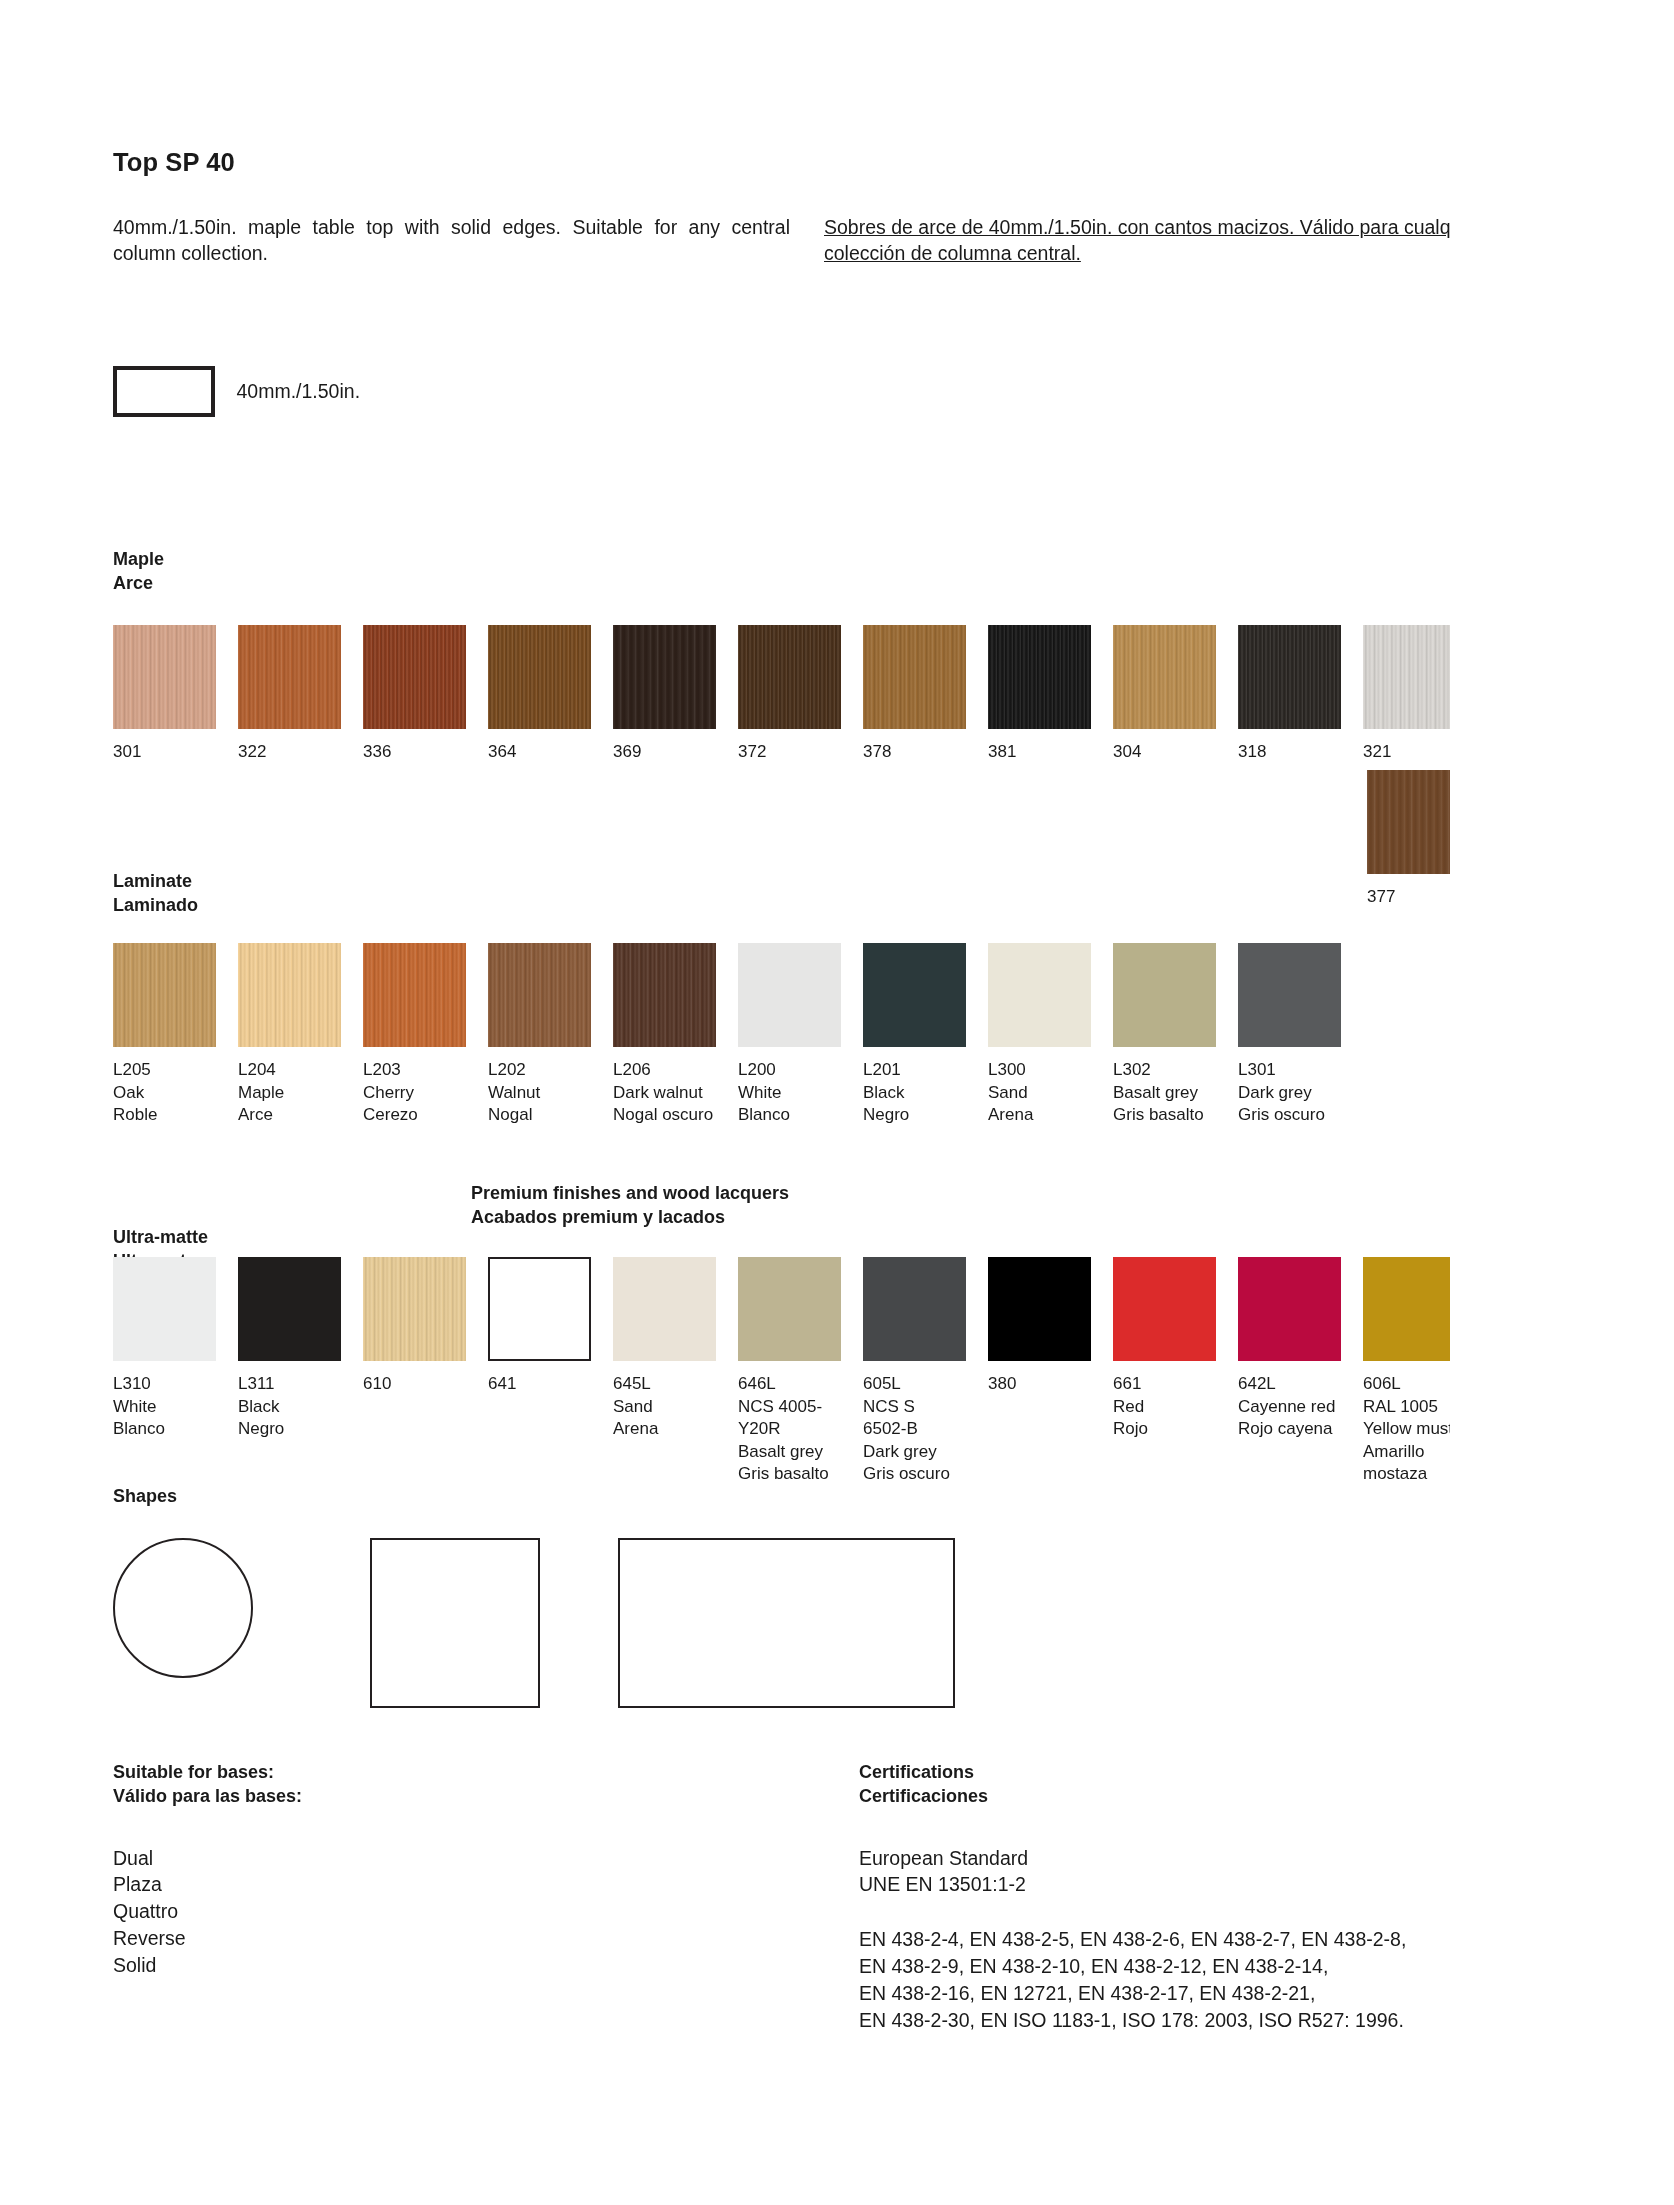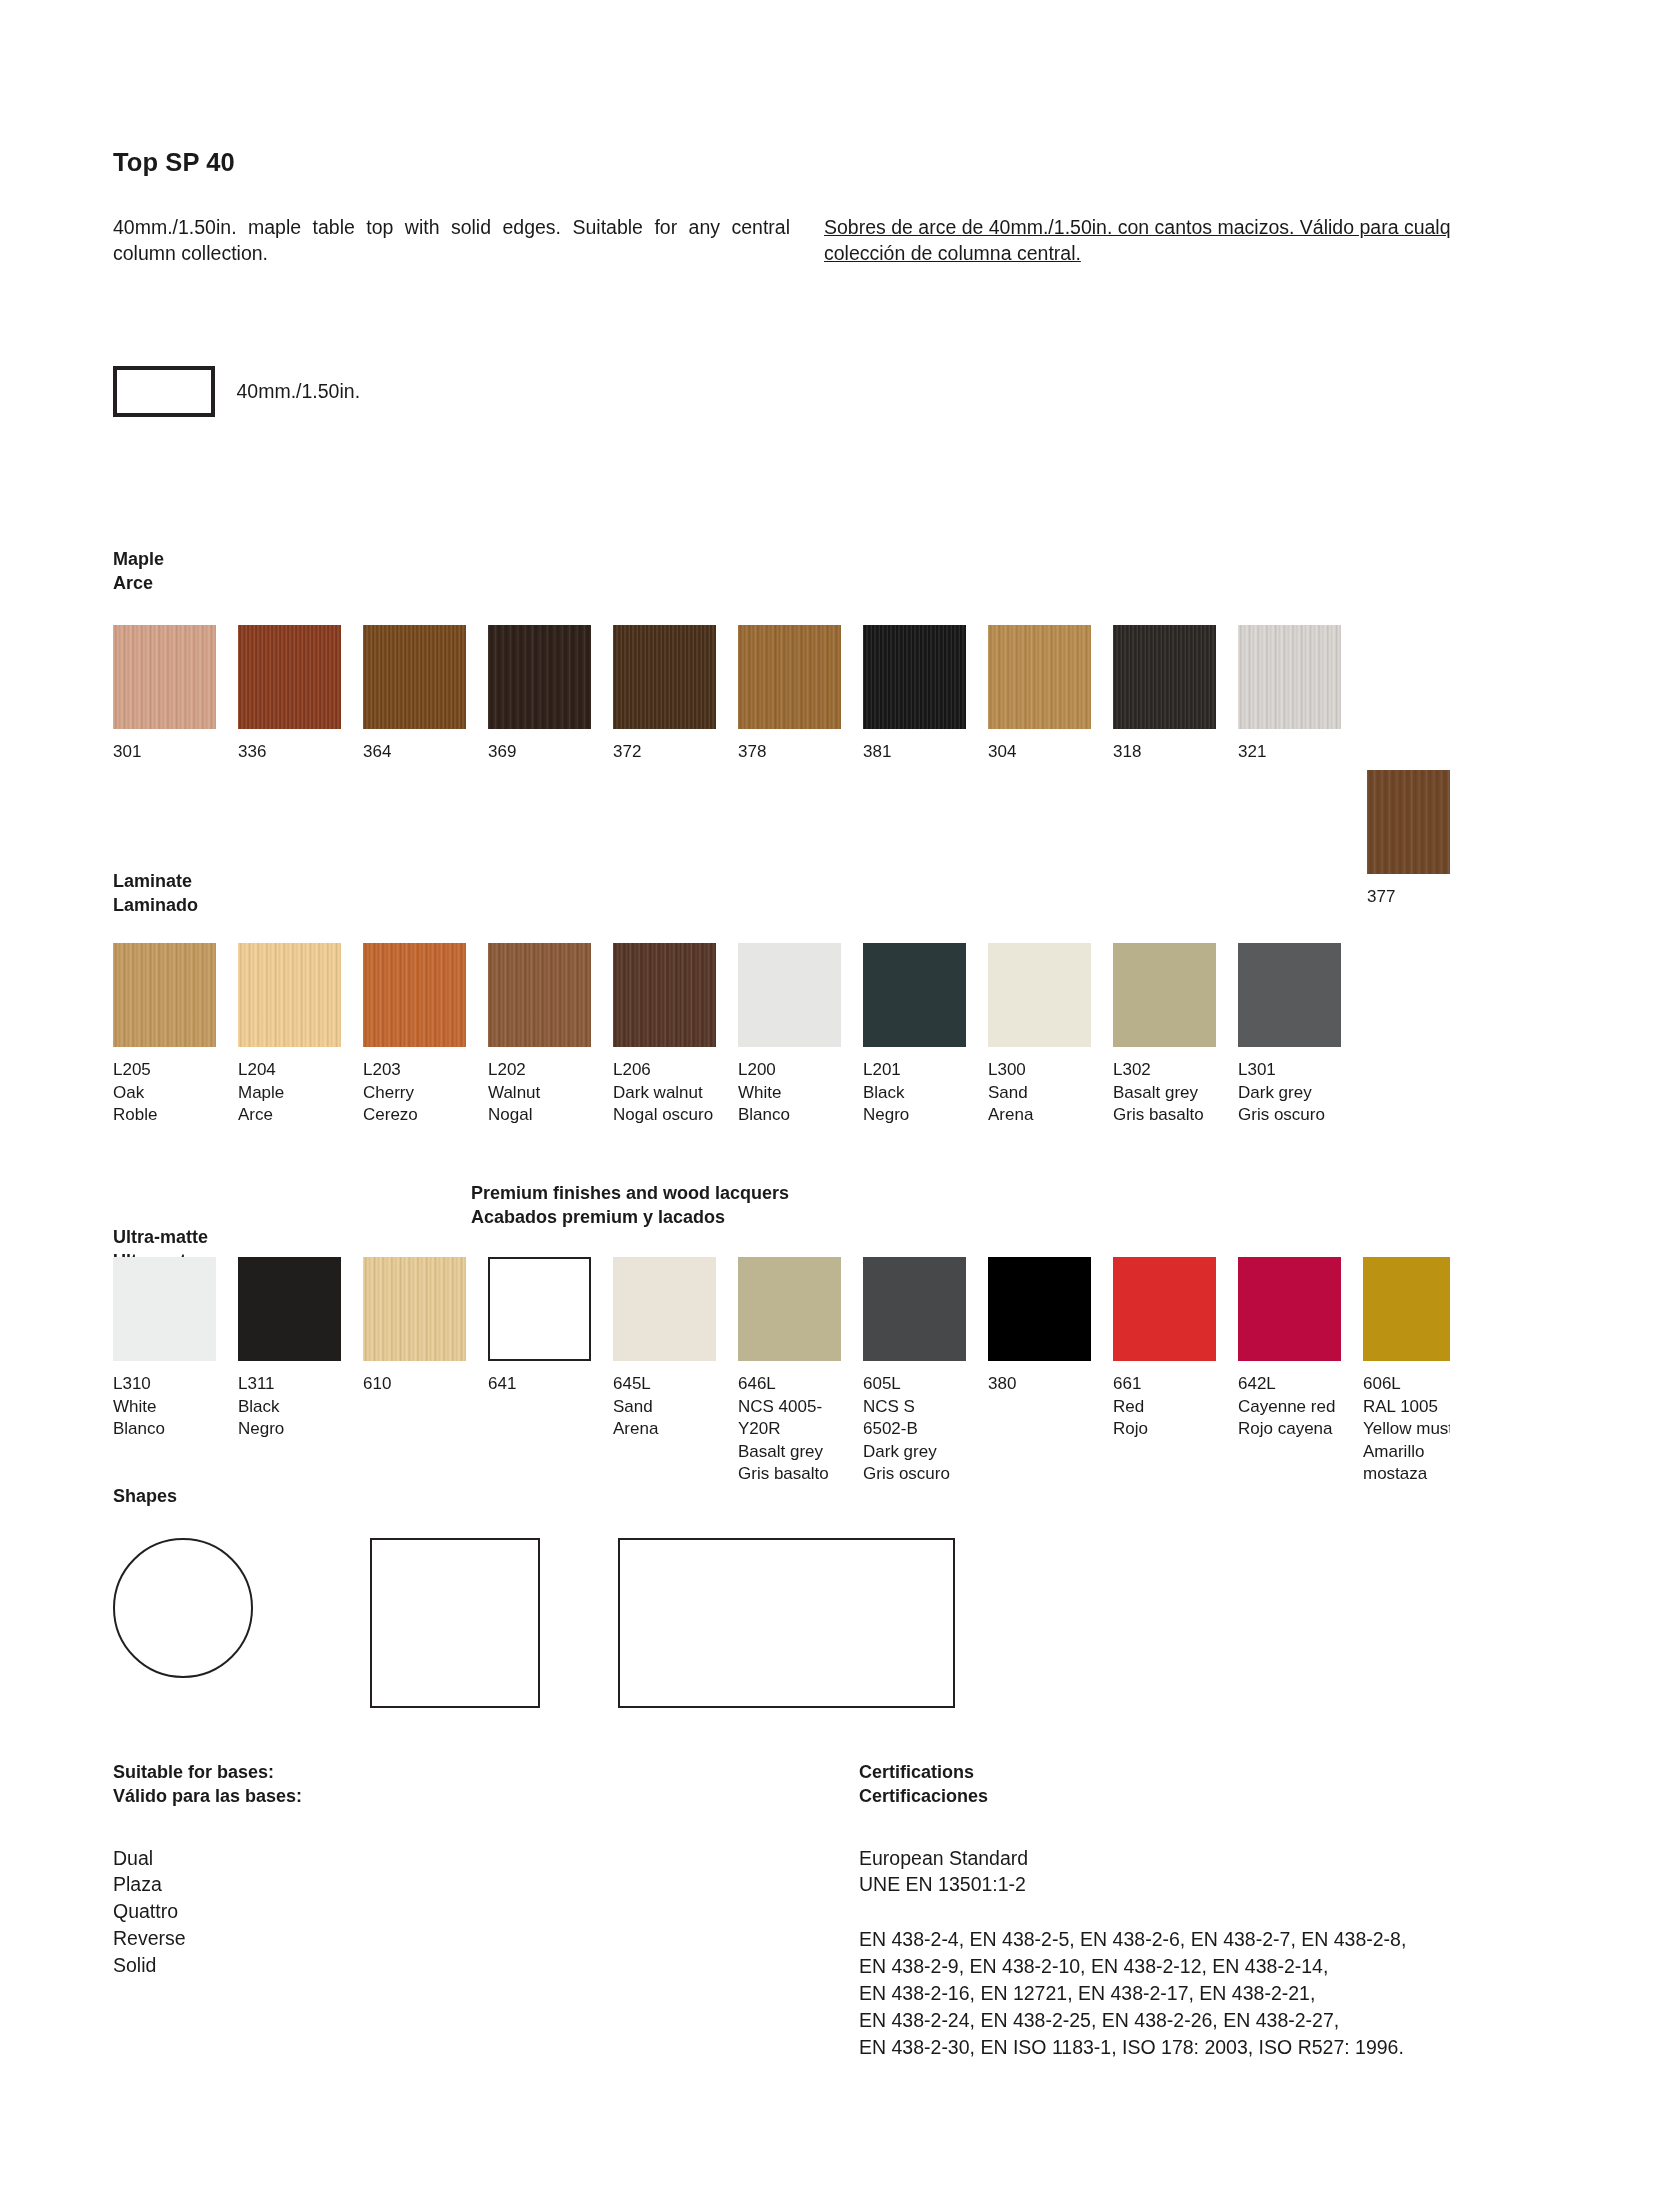--- a/index.html
+++ b/index.html
@@ -250,20 +250,24 @@
     </div>
 
     <div class="sec-head maple-head">Maple
 Arce</div>
     <div class="maple-row">
         <div class="sw-cell">
           <div class="sw grain" style="background: rgb(213, 163, 137);"></div>
           <div class="sw-code">301</div>
         </div>
         <div class="sw-cell">
+          <div class="sw grain" style="background: rgb(179, 95, 46);"></div>
+          <div class="sw-code">322</div>
+        </div>
+        <div class="sw-cell">
           <div class="sw grain grain-strong" style="background: rgb(143, 60, 28);"></div>
           <div class="sw-code">336</div>
         </div>
         <div class="sw-cell">
           <div class="sw grain grain-strong" style="background: rgb(122, 74, 28);"></div>
           <div class="sw-code">364</div>
         </div>
         <div class="sw-cell">
           <div class="sw grain grain-soft" style="background: rgb(46, 32, 25);"></div>
           <div class="sw-code">369</div>
@@ -460,21 +464,20 @@
       <div class="info-head">Certifications
 Certificaciones</div>
       <div class="info-block">
           <div class="info-line">European Standard</div>
           <div class="info-line">UNE EN 13501:1-2</div>
         </div>
       <div class="info-block">
           <div class="info-line">EN 438-2-4, EN 438-2-5, EN 438-2-6, EN 438-2-7, EN 438-2-8,</div>
           <div class="info-line">EN 438-2-9, EN 438-2-10, EN 438-2-12, EN 438-2-14,</div>
           <div class="info-line">EN 438-2-16, EN 12721, EN 438-2-17, EN 438-2-21,</div>
-          <div class="info-line">EN 438-2-24, EN 438-2-25, EN 438-2-26, EN 438-2-27,</div>
           <div class="info-line">EN 438-2-30, EN ISO 1183-1, ISO 178: 2003, ISO R527: 1996.</div>
         </div>
     </div>
 
     <div class="footer">
       <div class="footer-title">Top</div>
       <div class="footer-page">305</div>
     </div>
 
   </div>

